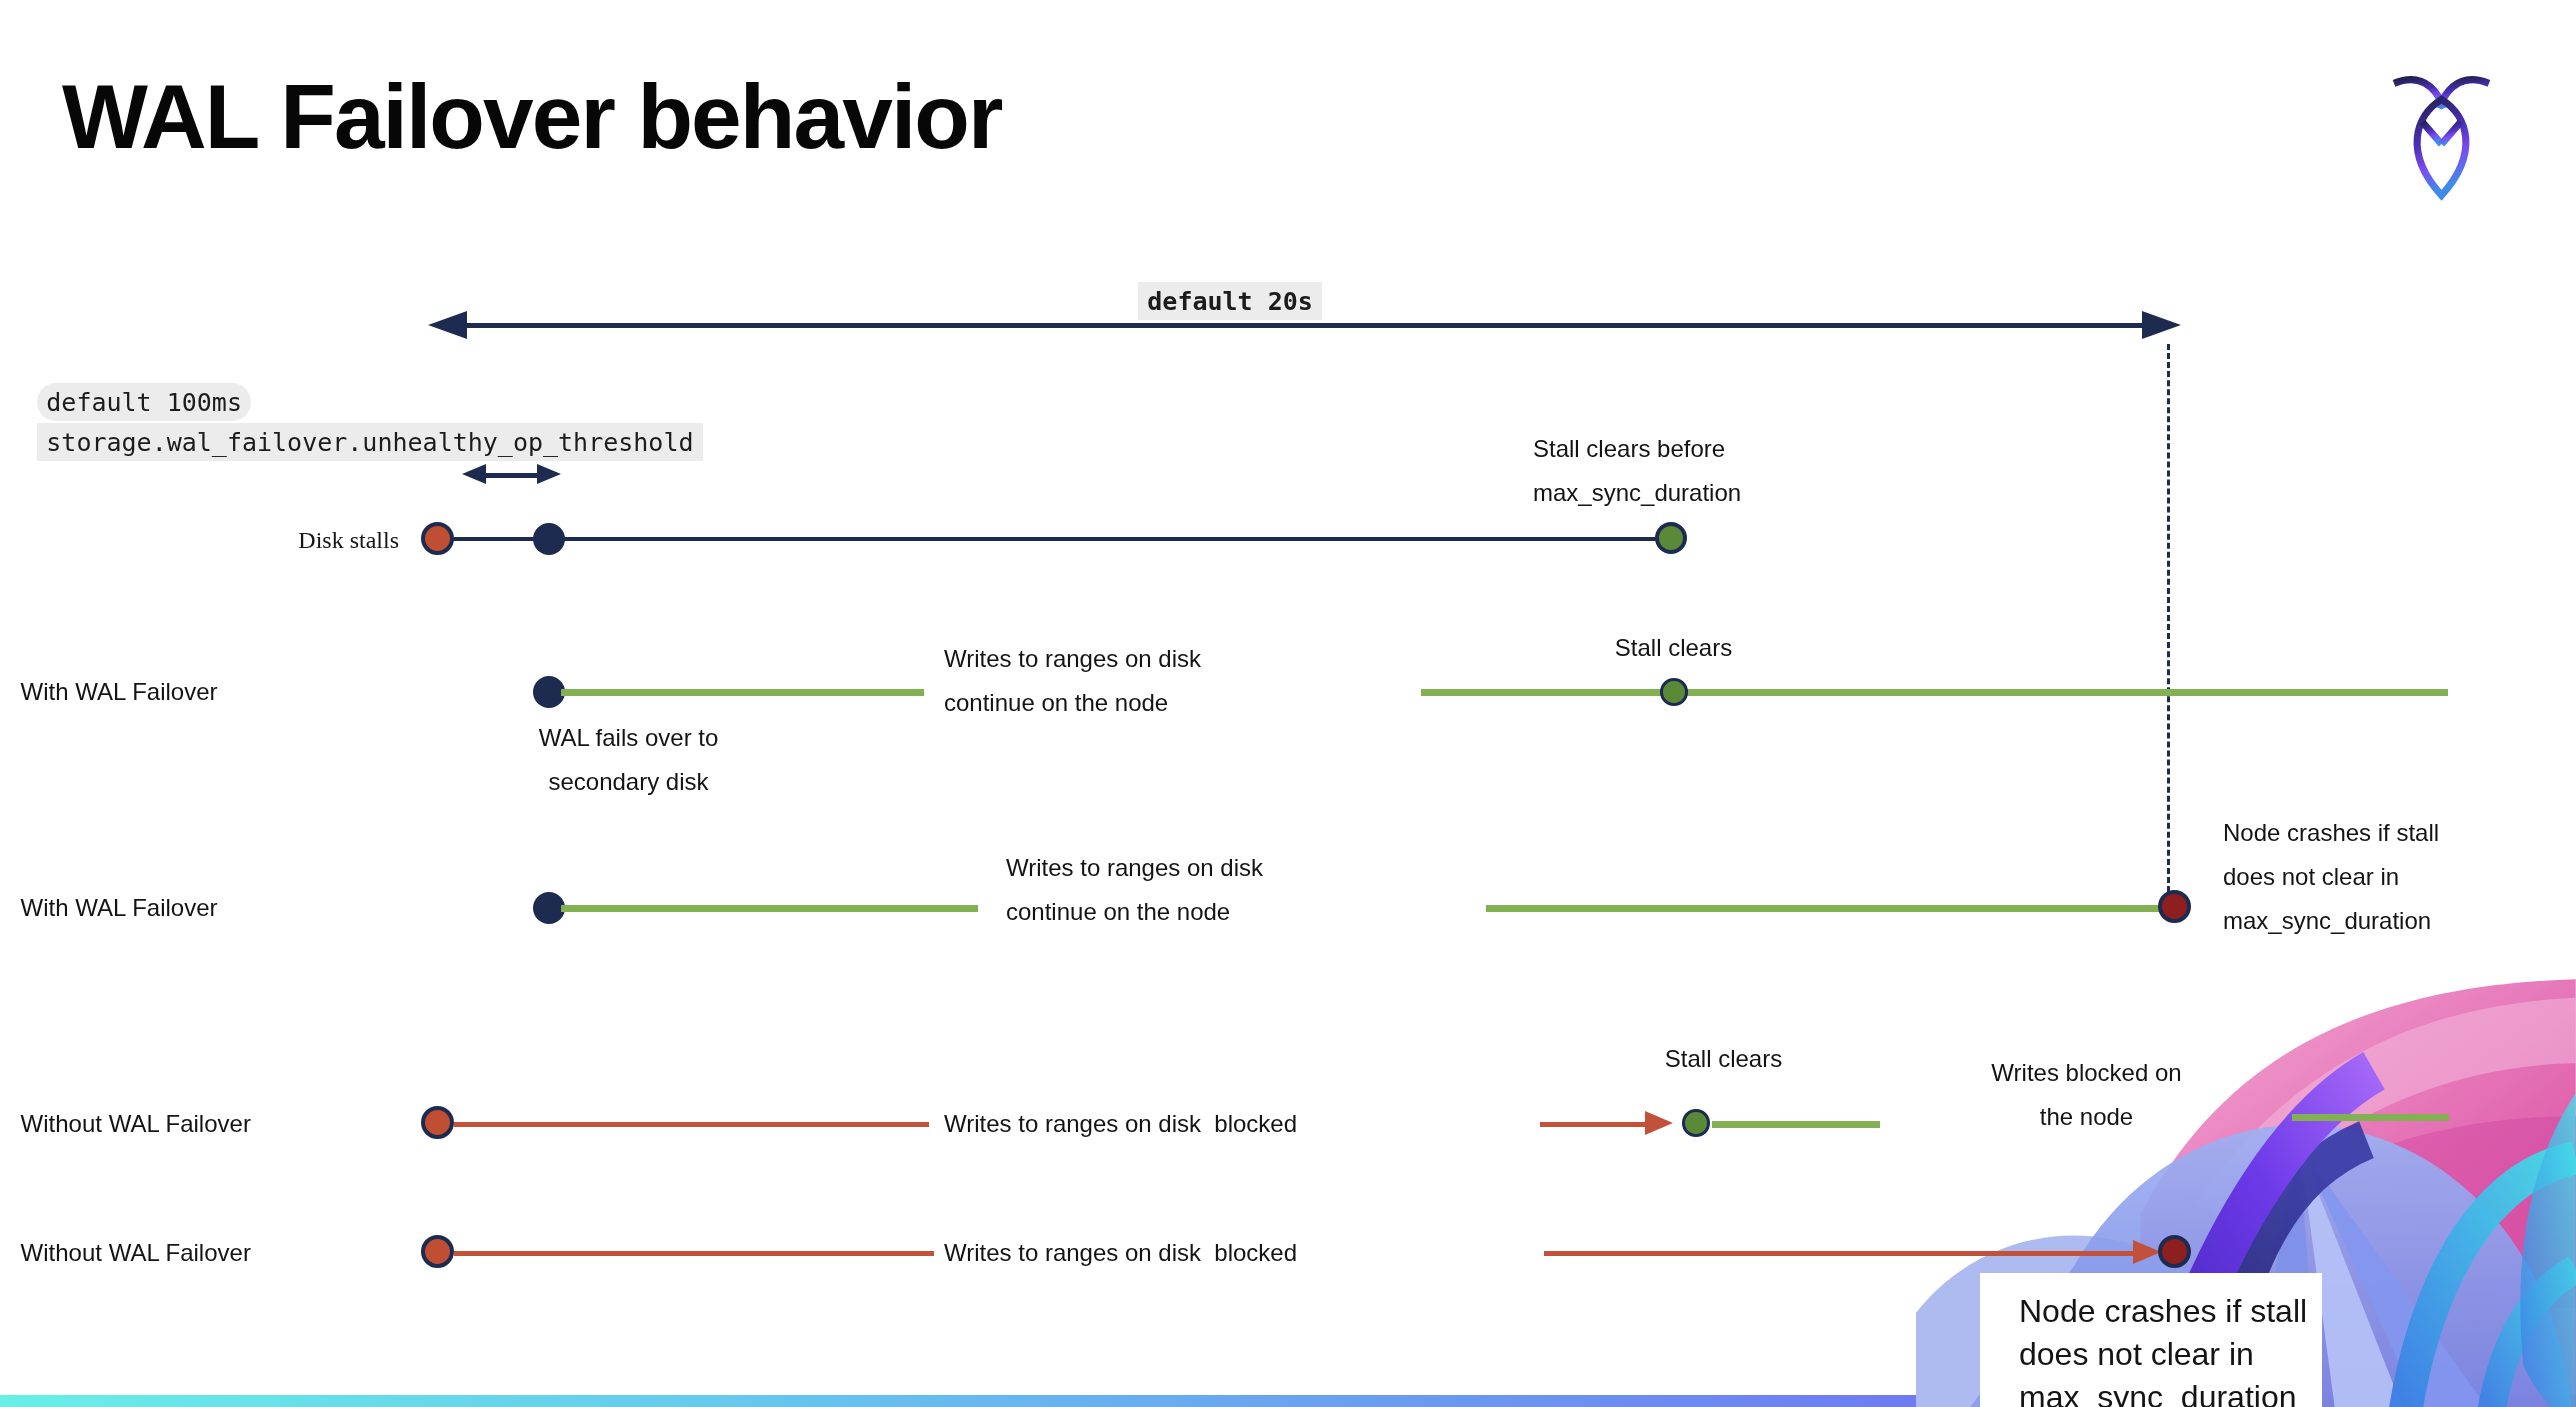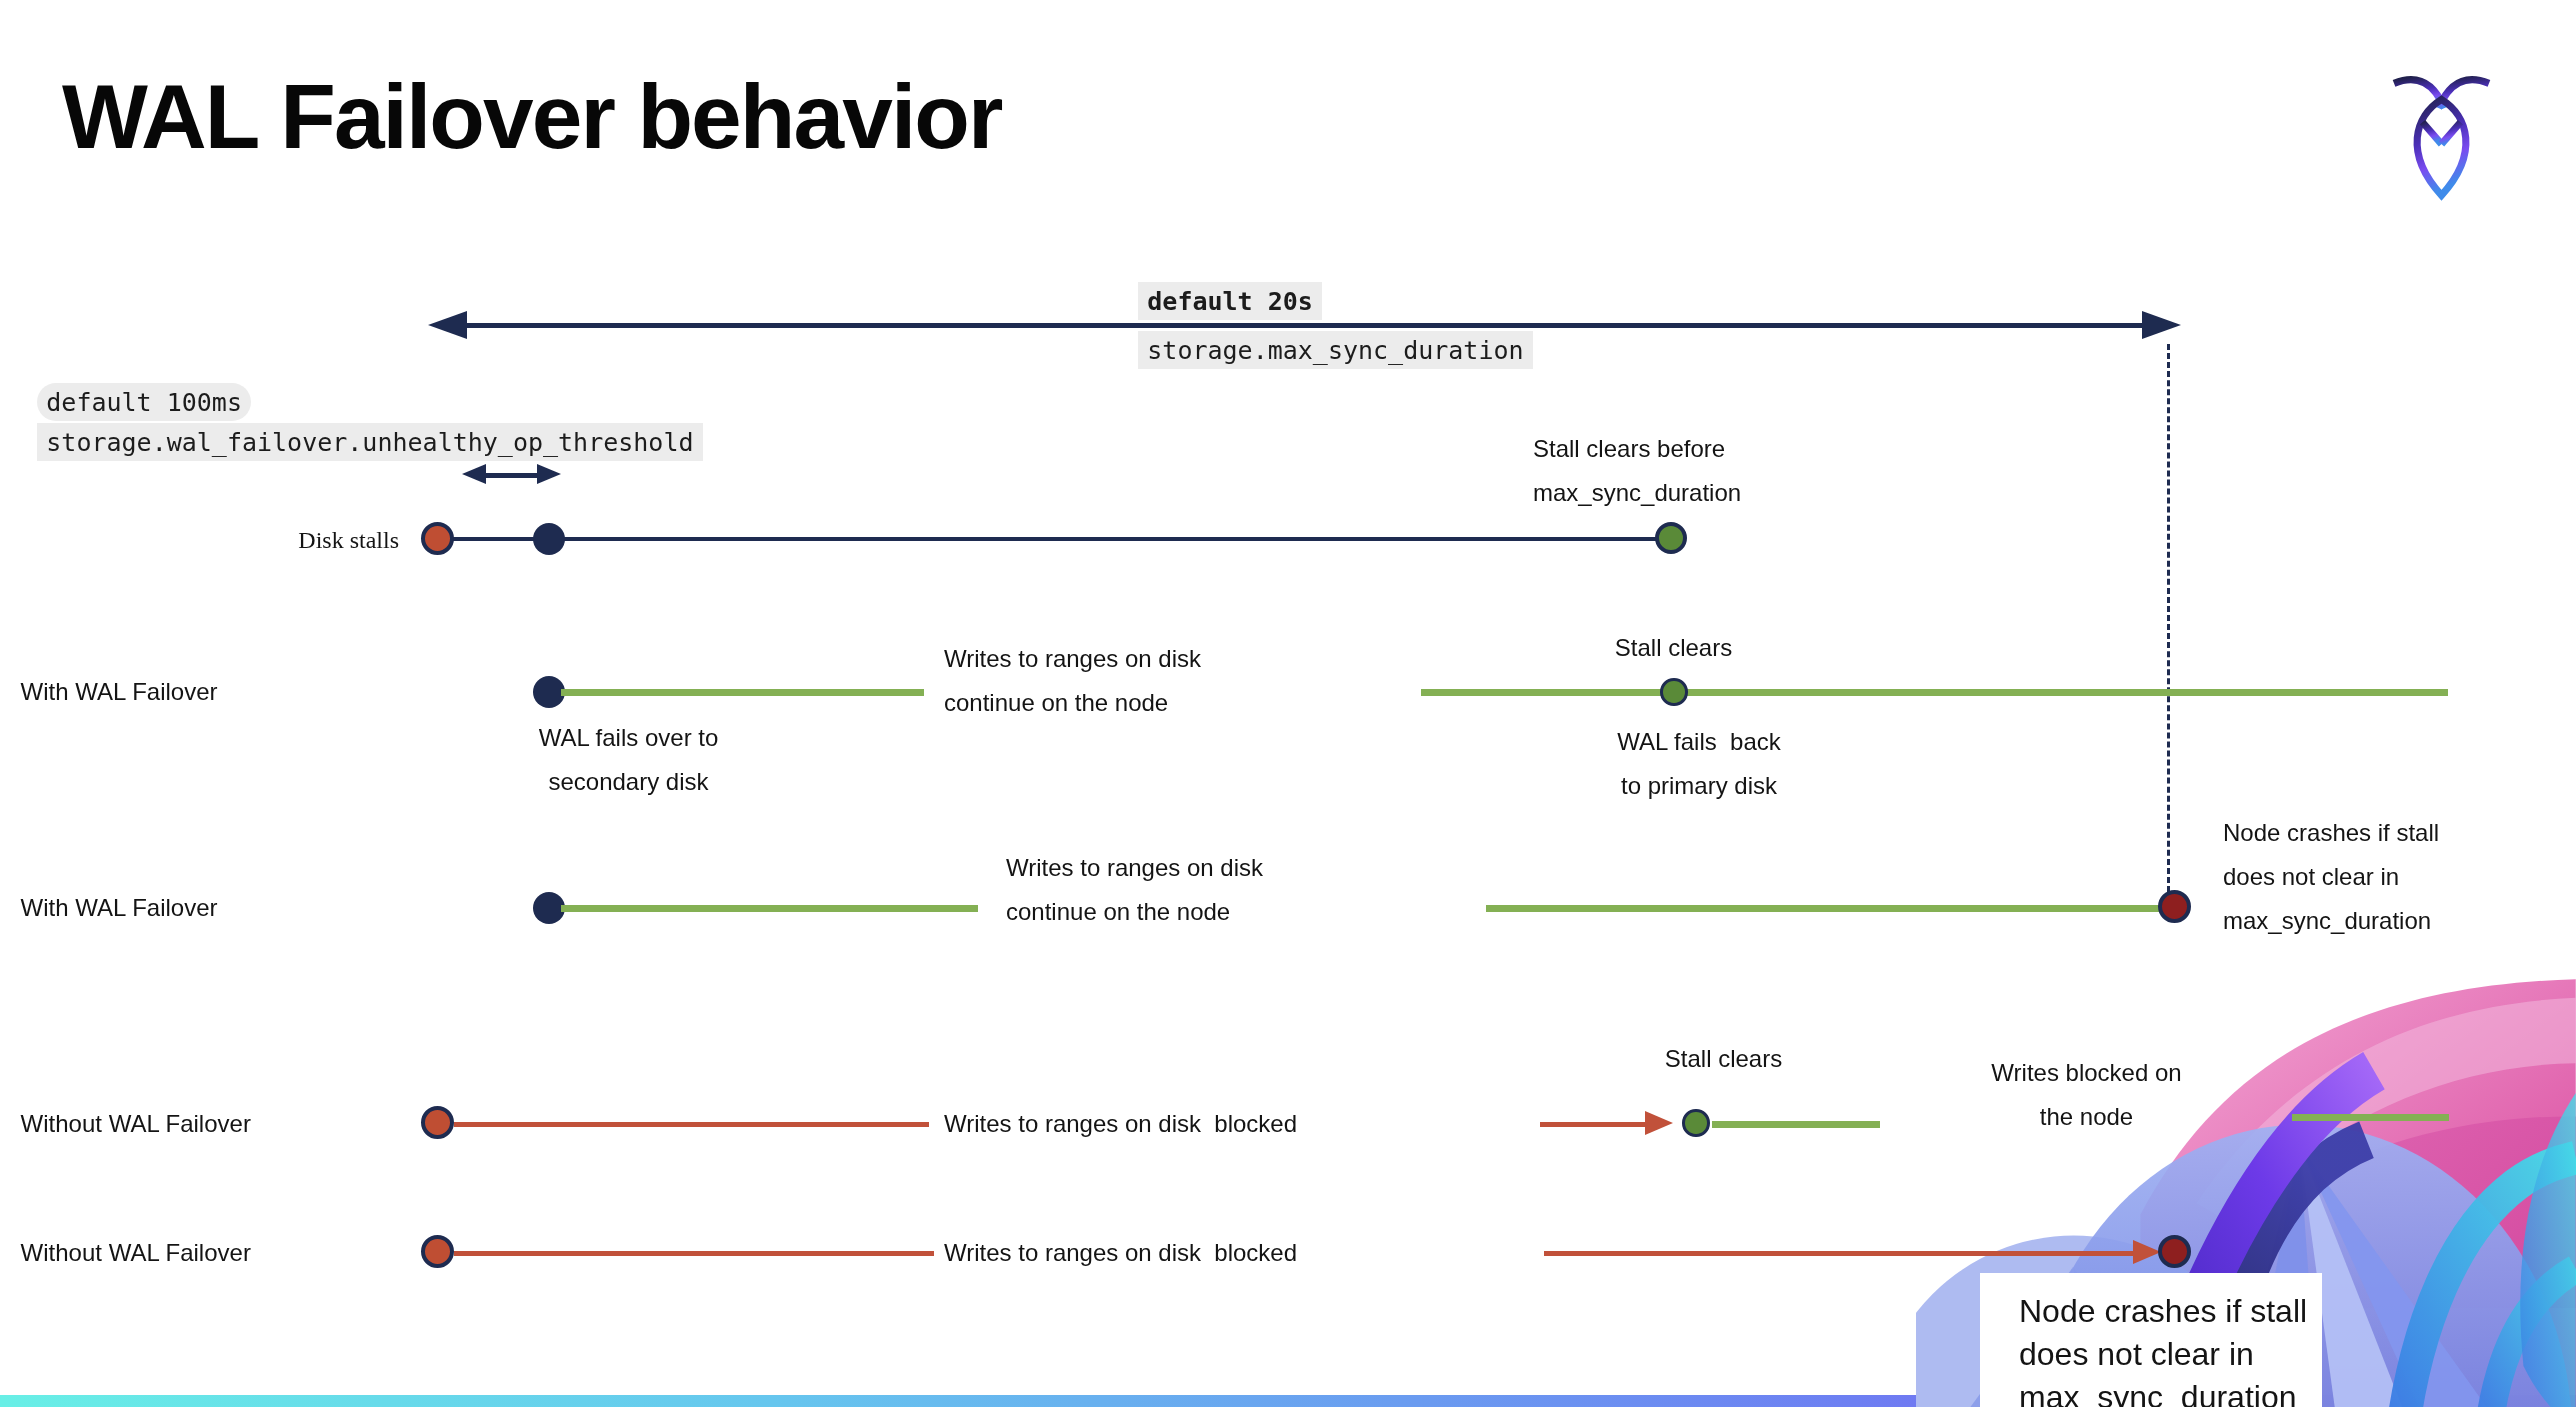--- a/index.html
+++ b/index.html
@@ -65,21 +65,20 @@
       <path d="M55 131 L55 77"></path>
       <path d="M55 77 L35 54"></path>
       <path d="M55 77 L75 54"></path>
     </g>
   </svg>
 
   <div class="ah ah-left" style="left:428px;top:283px;"></div>
   <div class="hline navy-line" style="left:465px;top:295px;width:1679px;"></div>
   <div class="ah ah-right" style="left:2142px;top:283px;"></div>
   <div class="code" style="left:1138px;top:254px;font-weight:bold;">default 20s</div>
-  <div class="code" style="left:1138px;top:303px;">storage.max_sync_duration</div>
 
   <div class="code" style="left:37px;top:355px;border-radius:19px;">default 100ms</div>
   <div class="code" style="left:37px;top:395px;">storage.wal_failover.unhealthy_op_threshold</div>
   <div class="ah ah-left-sm" style="left:462px;top:436px;"></div>
   <div class="hline navy-line" style="left:482px;top:445px;width:58px;"></div>
   <div class="ah ah-right-sm" style="left:537px;top:436px;"></div>
 
   <div class="dash-v" style="left:2167px;top:316px;height:548px;"></div>
 
   <div class="t right" style="left:184px;top:490px;width:215px;font-family:Liberation Serif, serif;">Disk stalls</div>
@@ -90,21 +89,20 @@
   <div class="t" style="left:1533px;top:399px;"><span>Stall clears before</span><br><span>max_sync_duration</span></div>
 
   <div class="t" style="left:20.6px;top:642px;">With WAL Failover</div>
   <div class="dot dot-navy" style="left:533px;top:648px;"></div>
   <div class="hline green-line" style="left:561px;top:661px;width:363px;"></div>
   <div class="t" style="left:944px;top:609px;"><span>Writes to ranges on disk</span><br><span>continue on the node</span></div>
   <div class="hline green-line" style="left:1421px;top:661px;width:1027px;"></div>
   <div class="t center" style="left:1580px;top:598px;width:187px;">Stall clears</div>
   <div class="dot dot-green-sm" style="left:1660px;top:650px;"></div>
   <div class="t center" style="left:479px;top:688px;width:299px;"><span>WAL fails over to</span><br><span>secondary disk</span></div>
-  <div class="t center" style="left:1559px;top:692px;width:280px;"><span>WAL fails  back</span><br><span>to primary disk</span></div>
 
   <div class="t" style="left:20.6px;top:858px;">With WAL Failover</div>
   <div class="dot dot-navy" style="left:533px;top:864px;"></div>
   <div class="hline green-line" style="left:561px;top:877px;width:417px;"></div>
   <div class="t" style="left:1006px;top:818px;"><span>Writes to ranges on disk</span><br><span>continue on the node</span></div>
   <div class="hline green-line" style="left:1486px;top:877px;width:689px;"></div>
   <div class="dot dot-darkred" style="left:2158px;top:862px;"></div>
   <div class="t" style="left:2223px;top:783px;"><span>Node crashes if stall</span><br><span>does not clear in</span><br><span>max_sync_duration</span></div>
 
   <div class="t" style="left:20.6px;top:1074px;">Without WAL Failover</div>

